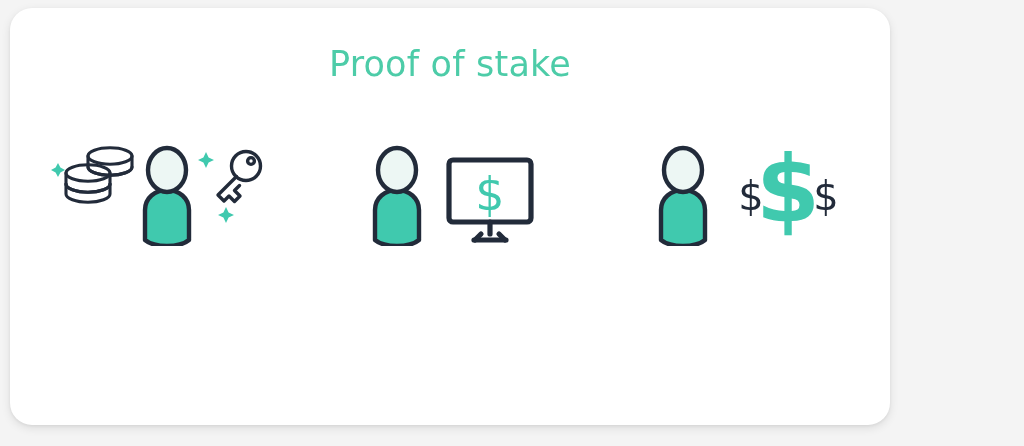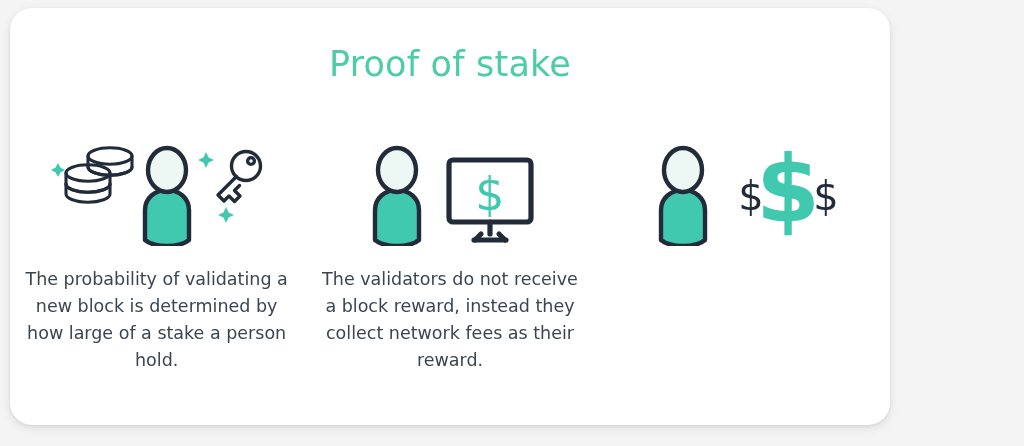--- a/index.html
+++ b/index.html
@@ -117,42 +117,40 @@
             <circle cx="204" cy="26" r="14.5"></circle>
             <circle cx="209" cy="21" r="3.4"></circle>
             <path d="M194.5 36.5 L176 55 l6 6 l5 -5 l5.5 5.5 l5.5 -5.5 l-5.5 -5.5 l5 -5"></path>
           </g>
 
           <g fill="#40c9ae">
             <path d="M184 67 L186.6 72.4 L192 75 L186.6 77.6 L184 83 L181.4 77.6 L176 75 L181.4 72.4 Z"></path>
           </g>
         </svg>
       </div>
-      <div class="caption">The probability of validating a new block is determined by how large of a stake a person hold.</div>
     </div>
 
     <div class="column">
       <div class="icon-row">
         <svg width="176" height="106" viewBox="0 0 176 106">
 
           <g>
             <path d="M13 100 v-30 c0 -12 10 -20 22 -20 s22 8 22 20 v30 c-6 5 -14 6 -22 6 s-16 -1 -22 -6 Z" fill="#40c9ae" stroke="#222b3a" stroke-width="4.4" stroke-linejoin="round"></path>
             <ellipse cx="35" cy="30" rx="19" ry="22" fill="#edf7f4" stroke="#222b3a" stroke-width="4.4"></ellipse>
           </g>
 
           <g>
             <rect x="87" y="20" width="82" height="62" rx="4" fill="#ffffff" stroke="#222b3a" stroke-width="5.2" stroke-linejoin="round"></rect>
             <path d="M128 82 v12" fill="none" stroke="#222b3a" stroke-width="5.2" stroke-linecap="round"></path>
             <path d="M112 100 h32" fill="none" stroke="#222b3a" stroke-width="5.2" stroke-linecap="round"></path>
             <path d="M119 94 l-6 6 M137 94 l6 6" fill="none" stroke="#222b3a" stroke-width="5.2" stroke-linecap="round"></path>
             <text x="128" y="70" text-anchor="middle" font-family="'DejaVu Sans', sans-serif" font-size="46" fill="#40c9ae">$</text>
           </g>
         </svg>
       </div>
-      <div class="caption">The validators do not receive a block reward, instead they collect network fees as their reward.</div>
     </div>
 
     <div class="column">
       <div class="icon-row">
         <svg width="190" height="106" viewBox="0 0 190 106">
 
           <g>
             <path d="M13 100 v-30 c0 -12 10 -20 22 -20 s22 8 22 20 v30 c-6 5 -14 6 -22 6 s-16 -1 -22 -6 Z" fill="#40c9ae" stroke="#222b3a" stroke-width="4.4" stroke-linejoin="round"></path>
             <ellipse cx="35" cy="30" rx="19" ry="22" fill="#edf7f4" stroke="#222b3a" stroke-width="4.4"></ellipse>
           </g>

